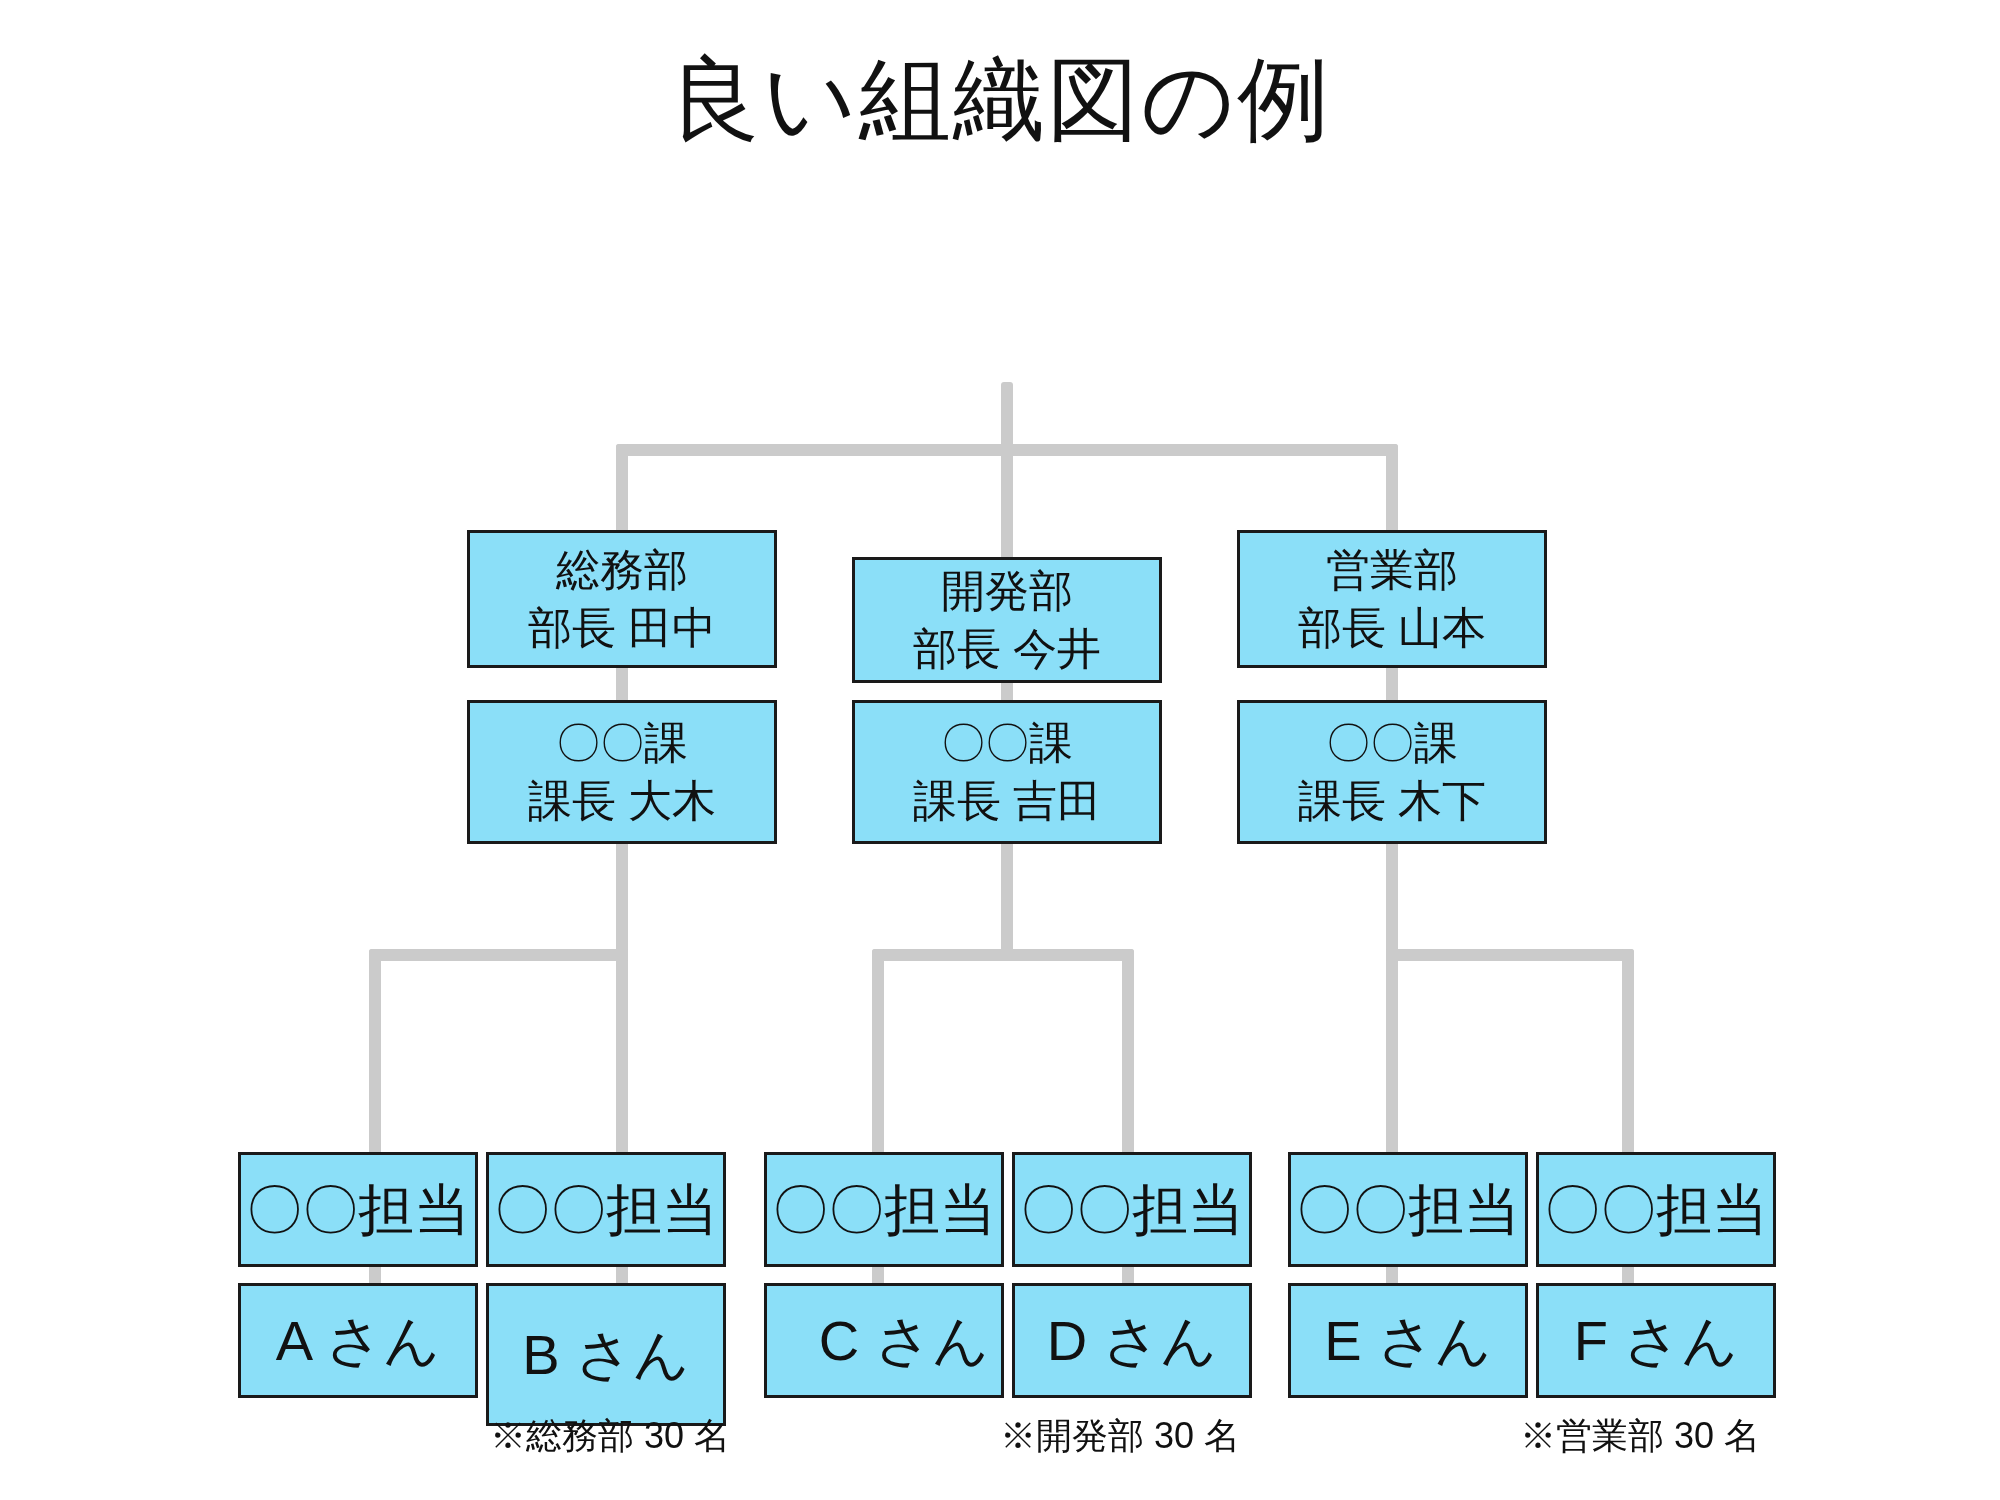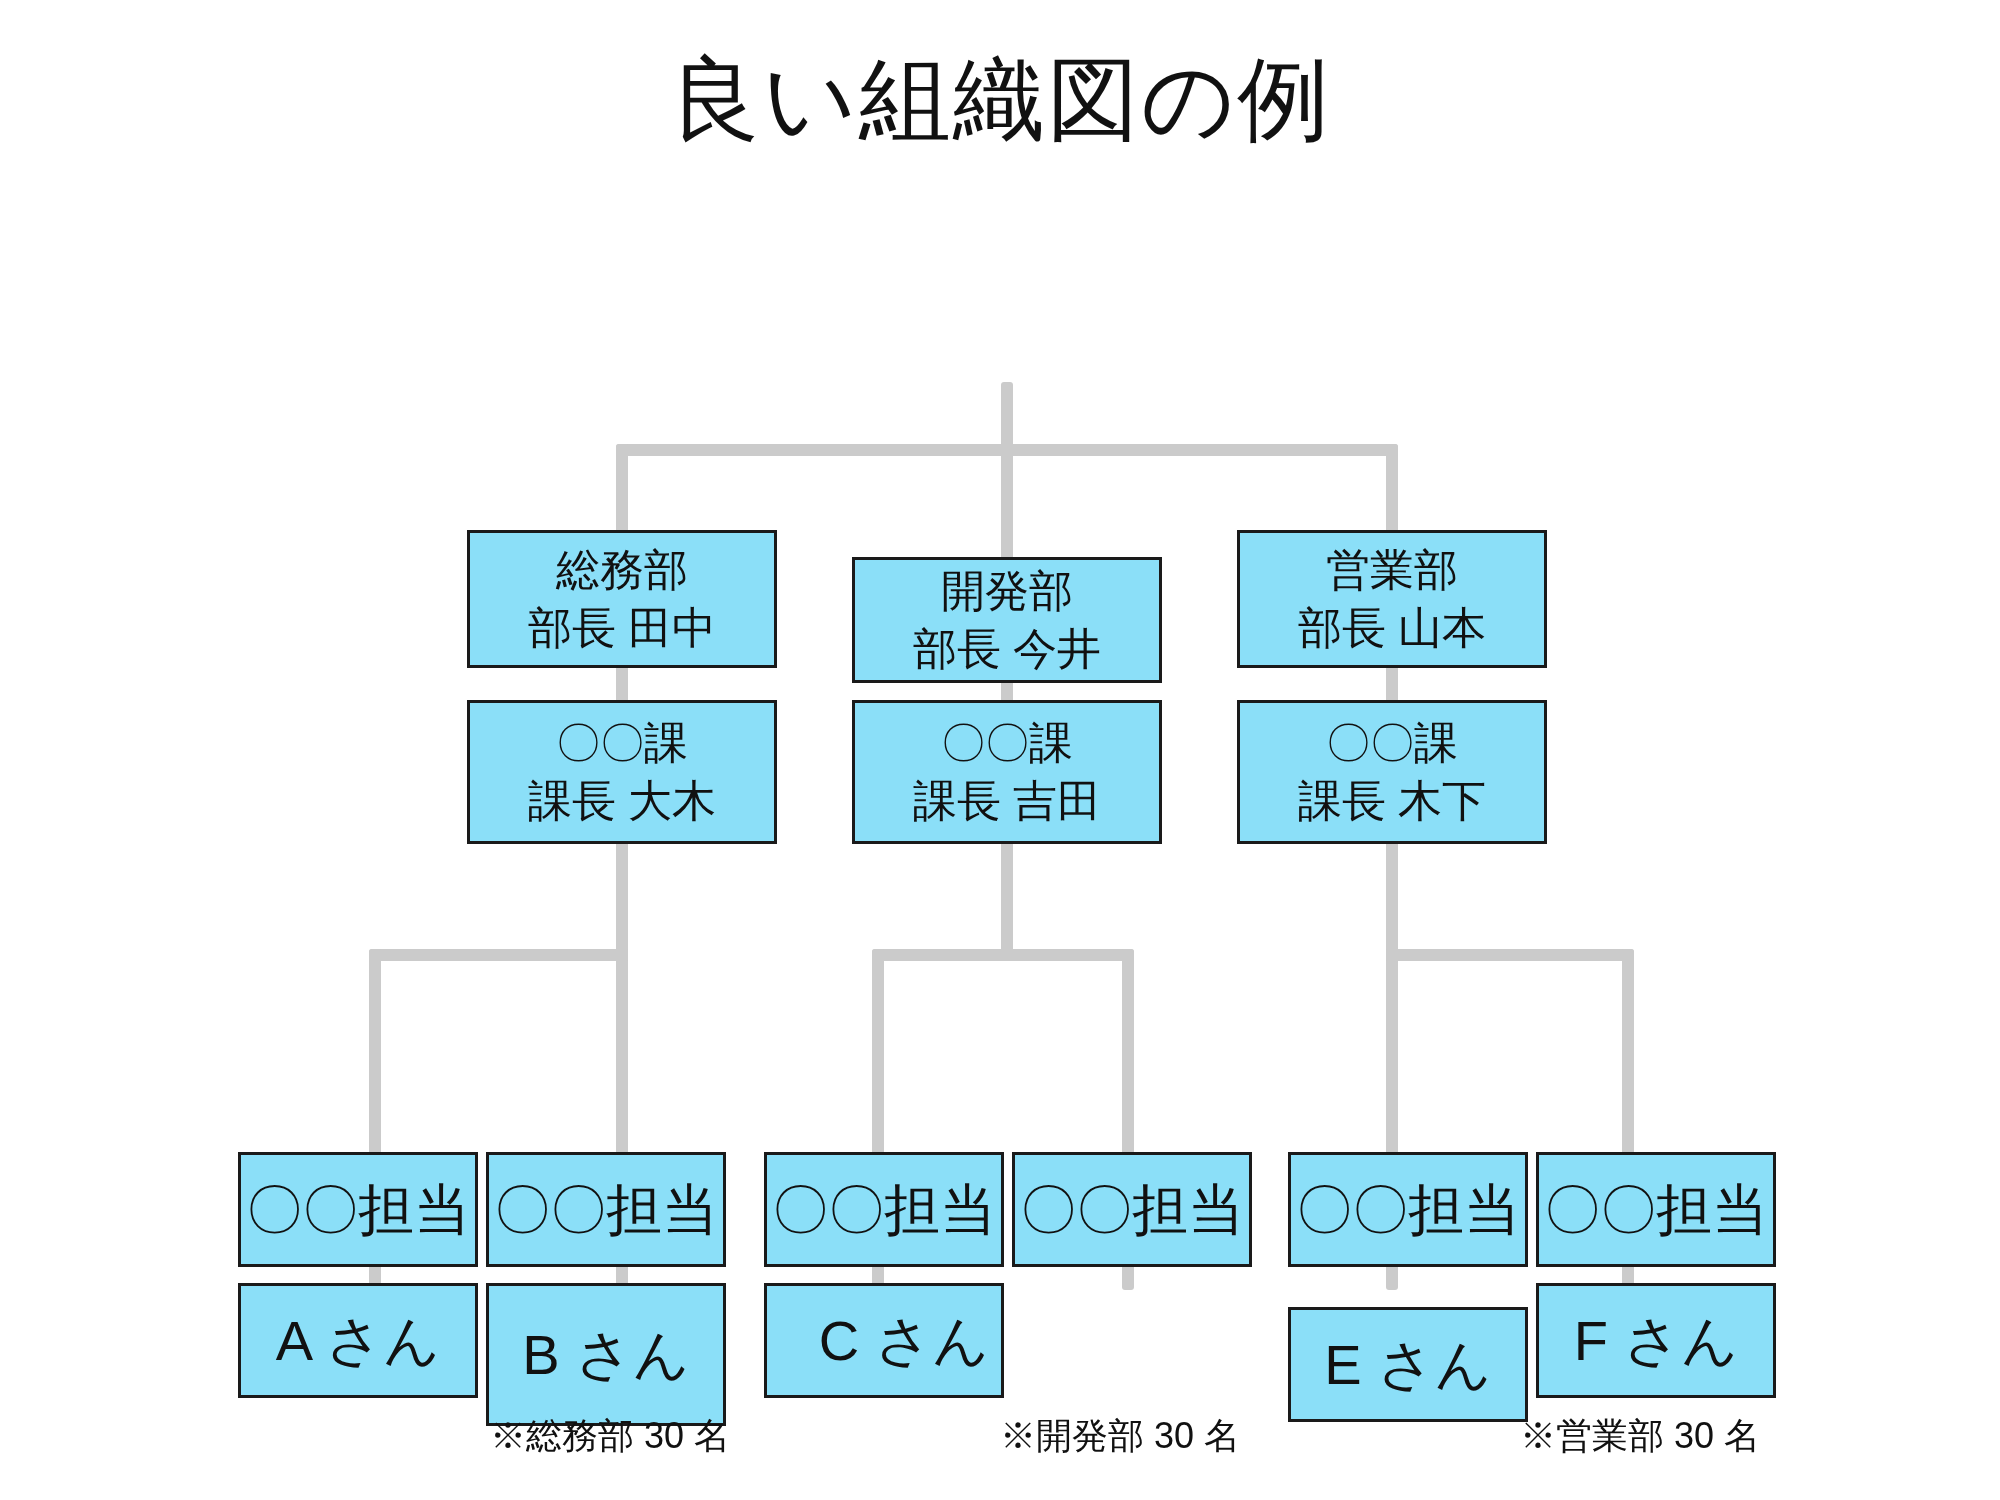--- a/index.html
+++ b/index.html
@@ -123,21 +123,24 @@
 
   <div class="node small" style="left:238px;top:1283px;width:240px;height:115px;">
     <span>A さん</span>
   </div>
   <div class="node small" style="left:486px;top:1283px;width:240px;height:143px;">
     <span>B さん</span>
   </div>
   <div class="node small" style="left:764px;top:1283px;width:240px;height:115px;padding-left:40px;">
     <span>C さん</span>
   </div>
-  <div class="node small" style="left:1288px;top:1283px;width:240px;height:115px;margin-top:24px;">
+  <div class="node small" style="left:1012px;top:1283px;width:240px;height:115px;">
+    <span>D さん</span>
+  </div>
+  <div class="node small" style="left:1288px;top:1283px;width:240px;height:115px;">
     <span>E さん</span>
   </div>
   <div class="node small" style="left:1536px;top:1283px;width:240px;height:115px;">
     <span>F さん</span>
   </div>
 
   <div class="footnote" style="left:490px;top:1412px;">※総務部 30 名</div>
   <div class="footnote" style="left:1000px;top:1412px;">※開発部 30 名</div>
   <div class="footnote" style="left:1520px;top:1412px;">※営業部 30 名</div>
 

